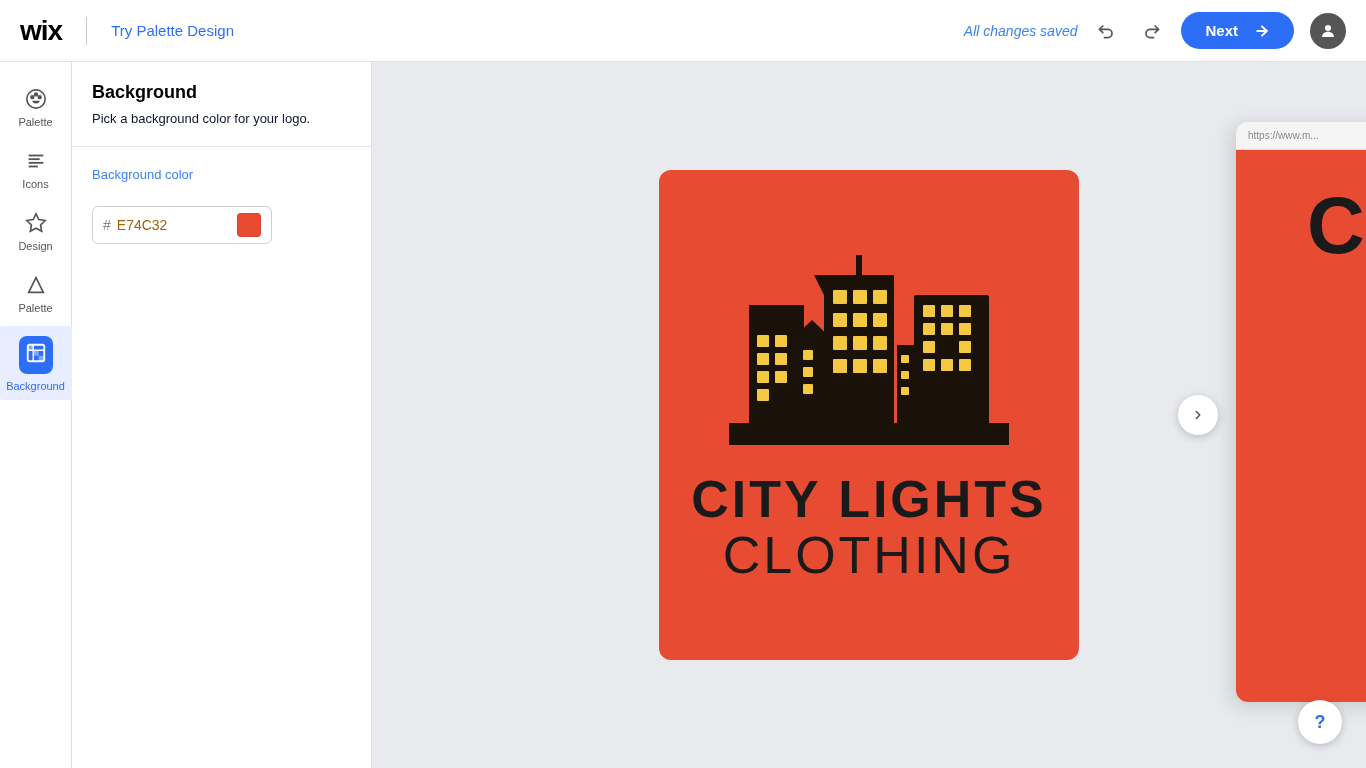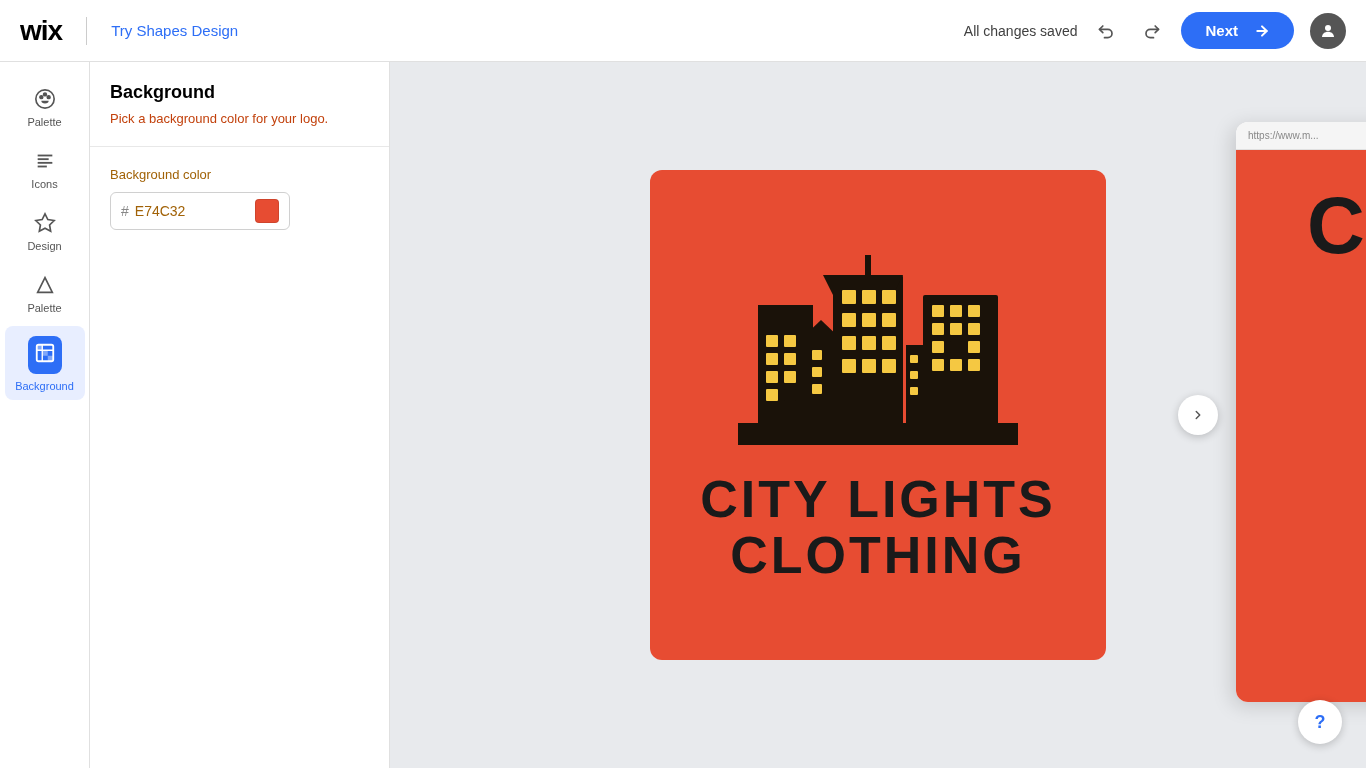--- a/index.html
+++ b/index.html
@@ -39,21 +39,22 @@
       cursor: pointer;
     }
     .header-right {
       display: flex;
       align-items: center;
       gap: 16px;
       margin-left: auto;
     }
     .all-changes-saved {
       font-size: 14px;
-      color: #404040;
+      color: #3b82f6;
+      font-style: italic;
     }
     .undo-btn, .redo-btn {
       background: none;
       border: none;
       cursor: pointer;
       font-size: 18px;
       color: #555;
       padding: 4px;
       display: flex;
       align-items: center;
@@ -86,21 +87,21 @@
     }
 
     
     .main-layout {
       display: flex;
       height: calc(768px - 62px);
     }
 
     
     .icon-sidebar {
-      width: 90px;
+      width: 72px;
       background: #fff;
       border-right: 1px solid #e0e0e0;
       display: flex;
       flex-direction: column;
       align-items: center;
       padding-top: 16px;
       gap: 4px;
     }
     .sidebar-item {
       display: flex;
@@ -134,32 +135,32 @@
       overflow-y: auto;
     }
     .panel-title {
       font-size: 18px;
       font-weight: 700;
       color: #000;
       margin-bottom: 8px;
     }
     .panel-subtitle {
       font-size: 13px;
-      color: #c2410c;
+      color: #0f172a;
       margin-bottom: 20px;
     }
     .panel-divider {
       height: 1px;
       background: #e8e8e8;
       margin: 16px -20px 20px;
     }
     .color-section-label {
       font-size: 13px;
-      color: #a16207;
-      margin-bottom: 10px;
+      color: #3b82f6;
+      margin-bottom: 24px;
       font-weight: 500;
     }
     .color-input-row {
       display: flex;
       align-items: center;
       border: 1px solid #d0d0d0;
       border-radius: 6px;
       padding: 6px 10px;
       gap: 6px;
       width: 180px;
@@ -192,21 +193,21 @@
       background: #e8eaed;
       display: flex;
       align-items: center;
       justify-content: center;
       position: relative;
       overflow: hidden;
     }
 
     
     .logo-card {
-      width: 456px;
+      width: 420px;
       height: 490px;
       background: #E74C32;
       border-radius: 12px;
       display: flex;
       flex-direction: column;
       align-items: center;
       justify-content: center;
       position: relative;
       z-index: 2;
     }
@@ -219,21 +220,21 @@
     .logo-text-line1 {
       font-size: 52px;
       font-weight: 900;
       color: #1a1a1a;
       letter-spacing: 3px;
       font-family: 'Arial Black', 'Arial', sans-serif;
       text-transform: uppercase;
     }
     .logo-text-line2 {
       font-size: 52px;
-      font-weight: 700;
+      font-weight: 400;
       color: #1a1a1a;
       letter-spacing: 3px;
       font-family: 'Arial Black', 'Arial', sans-serif;
       text-transform: uppercase;
       margin-top: -4px;
     }
     .preview-browser {
       background: #fff;
       border-radius: 12px 0 0 12px;
       box-shadow: -4px 4px 20px rgba(0,0,0,0.15);
@@ -308,21 +309,21 @@
       z-index: 5;
     }
   </style>
 </head>
 <body>
 
 <div class="header">
   <div class="header-logo">
     <div class="wix-logo">wix</div>
     <div class="header-divider"></div>
-    <span class="header-title">Try Shapes Design</span>
+    <span class="header-title">Try Palette Design</span>
   </div>
   <div class="header-right">
     <span class="all-changes-saved">All changes saved</span>
     <button class="undo-btn" title="Undo">
       <svg width="20" height="20" viewBox="0 0 24 24" fill="none" stroke="#555" stroke-width="2" stroke-linecap="round" stroke-linejoin="round">
         <path d="M3 10h10a5 5 0 0 1 0 10H9"></path>
         <polyline points="3 10 7 6 3 10 7 14"></polyline>
       </svg>
     </button>
     <button class="redo-btn" title="Redo">

